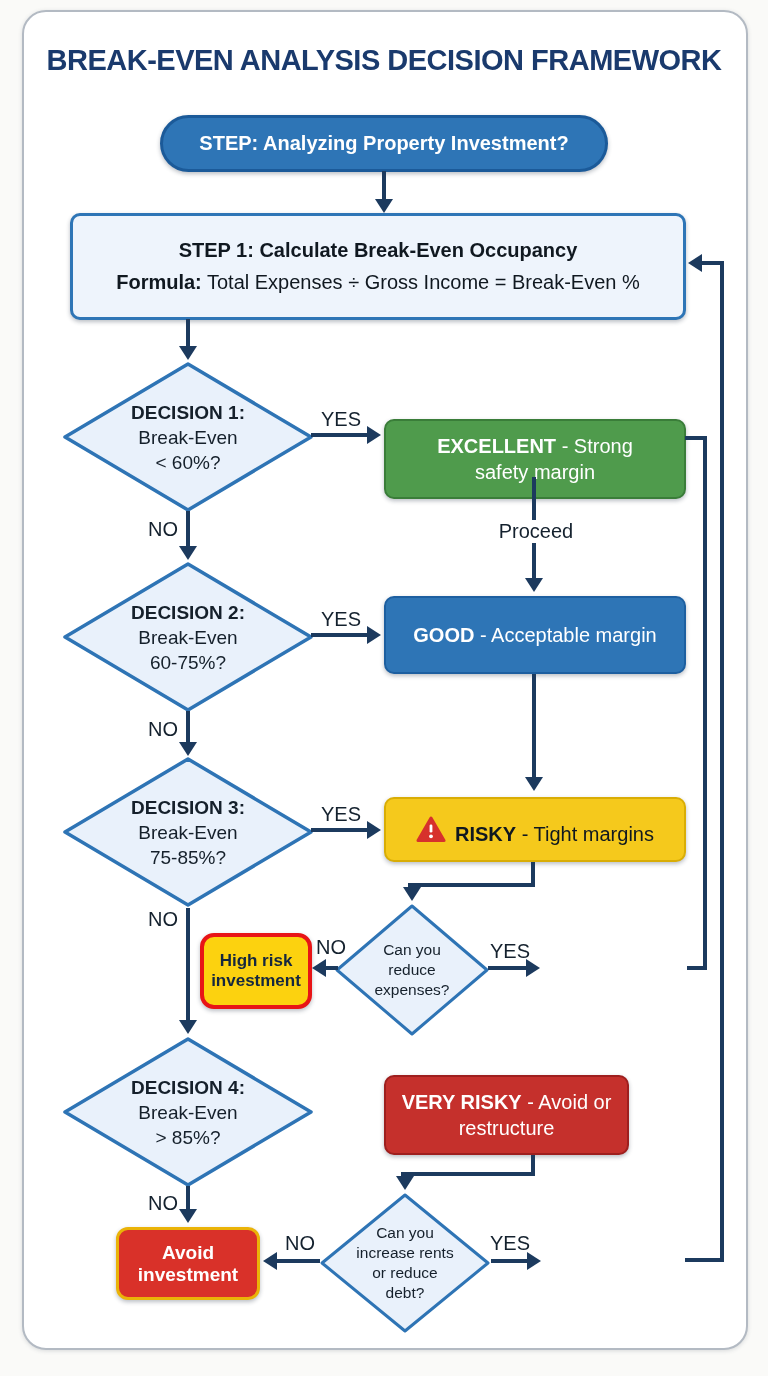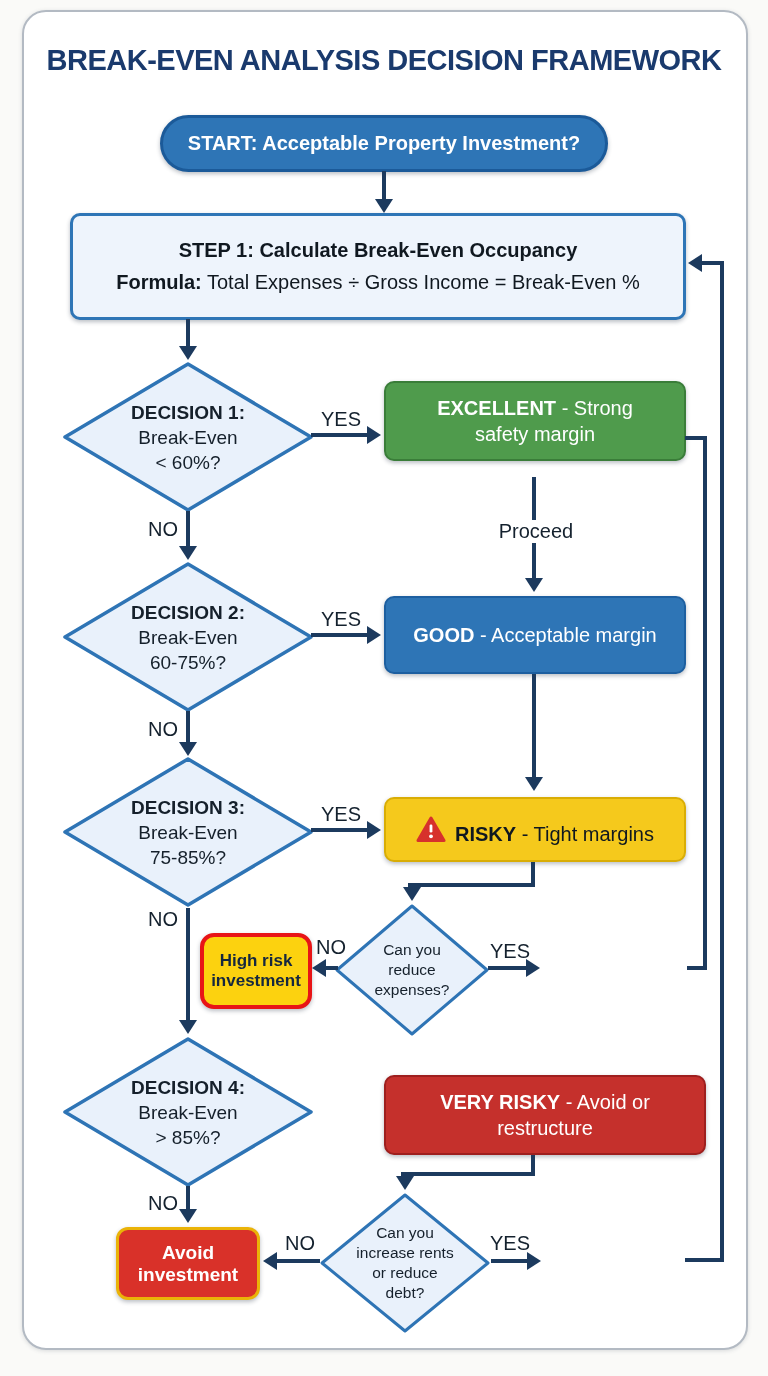--- a/index.html
+++ b/index.html
@@ -54,21 +54,21 @@
 </style>
 </head>
 <body>
 
 <div class="canvas">
   <div class="card"></div>
 
   <div class="title">BREAK-EVEN ANALYSIS DECISION FRAMEWORK</div>
 
   <div class="node pill" style="left:160px;top:115px;width:448px;height:57px;">
-    <span>START: Acceptable Property Investment?</span>
+    <span>STEP: Analyzing Property Investment?</span>
   </div>
 
   <div class="node step" style="left:70px;top:213px;width:616px;height:107px;">
     <div class="l1">STEP 1: Calculate Break-Even Occupancy</div>
     <div class="l2"><b>Formula:</b><span> Total Expenses ÷ Gross Income = Break-Even %</span></div>
   </div>
 
   <div class="dia" style="left:62px;top:361px;width:252px;height:152px;">
     <svg width="252" height="152">
       <polygon points="126,3 249,76 126,149 3,76" fill="#e9f1fb" stroke="#2e74b5" stroke-width="3.5" stroke-linejoin="round"></polygon>
@@ -103,38 +103,38 @@
     <svg width="252" height="152">
       <polygon points="126,3 249,76 126,149 3,76" fill="#e9f1fb" stroke="#2e74b5" stroke-width="3.5" stroke-linejoin="round"></polygon>
       </svg>
     <div class="diatext">
       <div class="dt">DECISION 4:</div>
       <div>Break-Even</div>
       <div>&gt; 85%?</div>
     </div>
   </div>
 
-  <div class="node green" style="left:384px;top:381px;width:302px;height:80px;">
+  <div class="node green" style="left:384px;top:419px;width:302px;height:80px;">
     <div class="inner"><b>EXCELLENT</b><span> - Strong safety margin</span></div>
   </div>
   <div class="node blue" style="left:384px;top:596px;width:302px;height:78px;">
     <div class="inner"><b>GOOD</b><span> - Acceptable margin</span></div>
   </div>
   <div class="node yellow" style="left:384px;top:797px;width:302px;height:65px;">
     <div>
       <span class="warn">
         <svg width="30" height="27" viewBox="0 0 30 27">
           <polygon points="15,2 28,24.5 2,24.5" fill="#d7312c" stroke="#d7312c" stroke-width="3" stroke-linejoin="round"></polygon>
           <rect x="13.6" y="8.5" width="2.8" height="8" rx="1.3" fill="#fff"></rect>
           <circle cx="15" cy="20.3" r="1.9" fill="#fff"></circle>
         </svg>
       </span><b>RISKY</b><span> - Tight margins</span>
     </div>
   </div>
-  <div class="node red" style="left:384px;top:1075px;width:322px;height:80px;">
+  <div class="node red" style="left:384px;top:1075px;width:245px;height:80px;">
     <div class="inner"><b>VERY RISKY</b><span> - Avoid or restructure</span></div>
   </div>
 
   <div class="dia" style="left:334px;top:903px;width:156px;height:134px;">
     <svg width="156" height="134">
       <polygon points="78,3 153,67 78,131 3,67" fill="#e9f1fb" stroke="#2e74b5" stroke-width="3" stroke-linejoin="round"></polygon>
       </svg>
     <div class="diatext sdtext">
       <div>Can you</div>
       <div>reduce</div>

